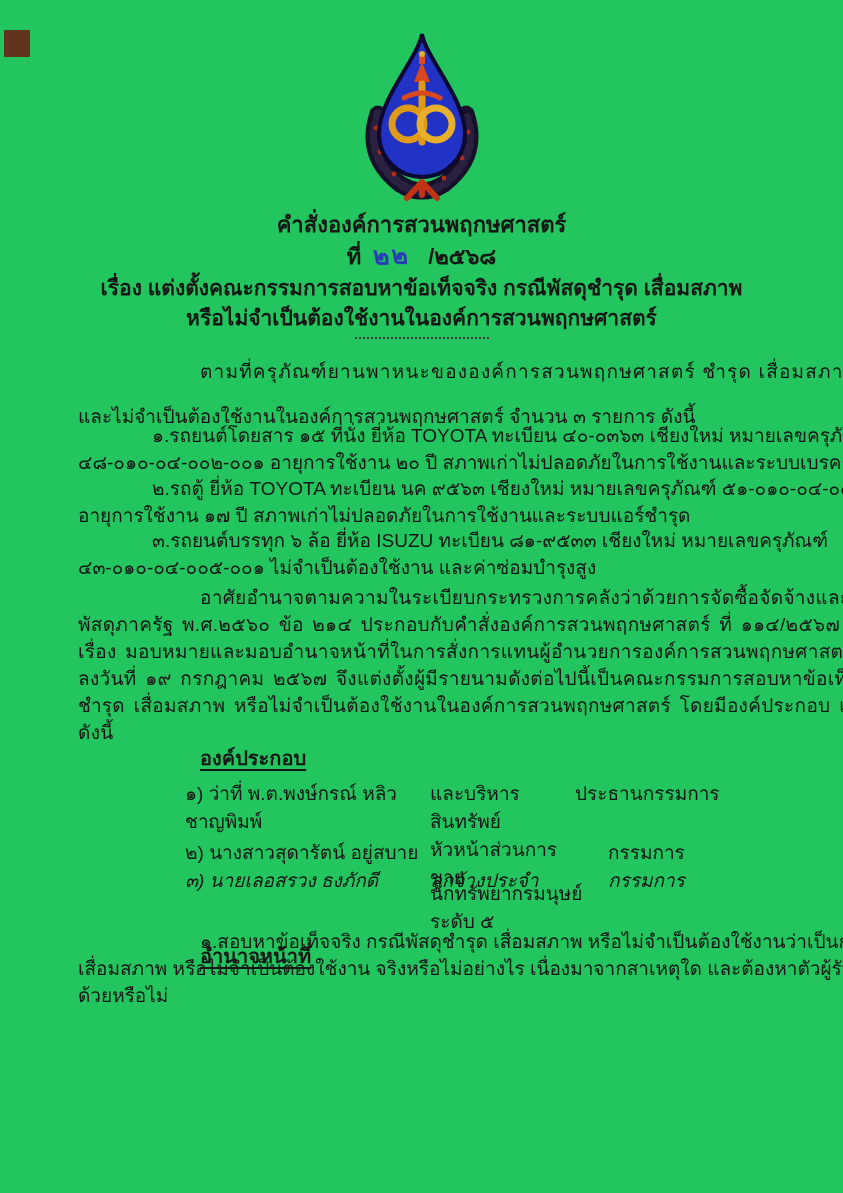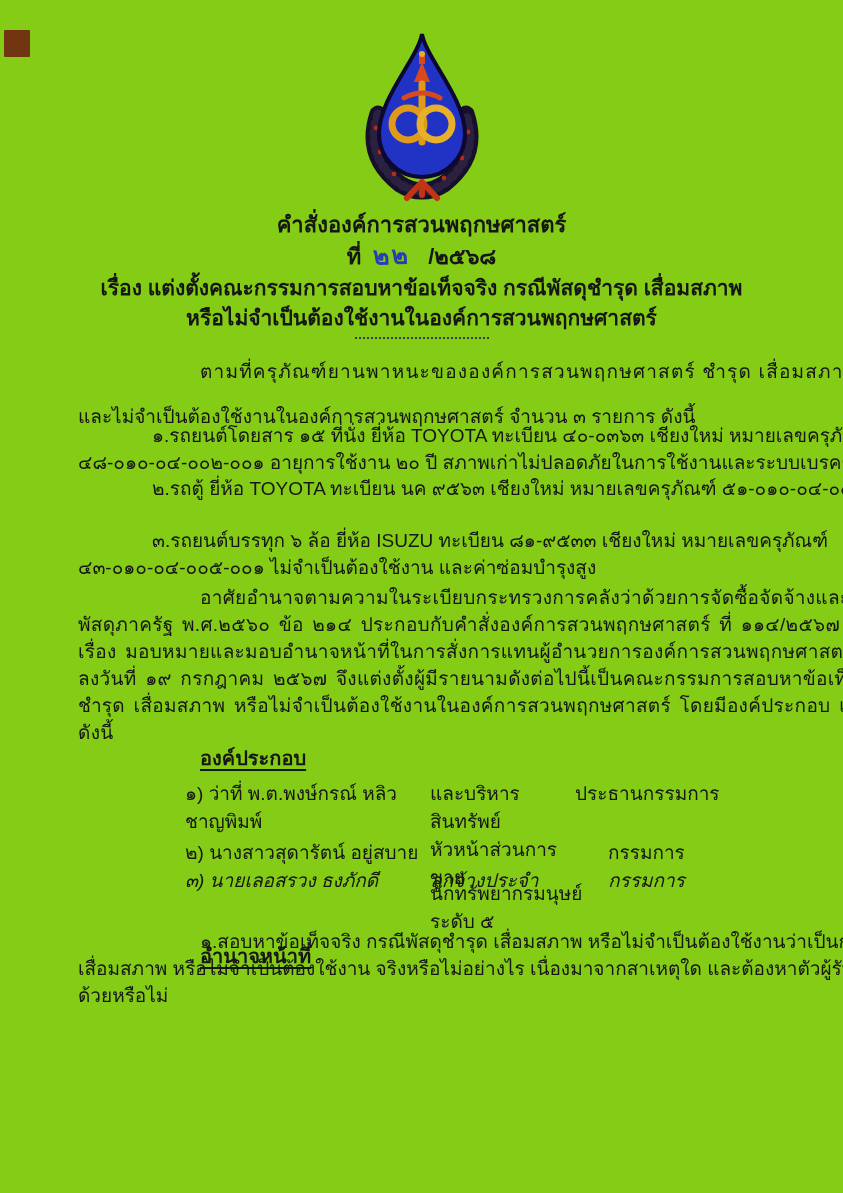--- a/index.html
+++ b/index.html
@@ -1,20 +1,20 @@
 <!DOCTYPE html>
 <html><head>
 <meta charset="utf-8">
 <style>
   html,body{margin:0;padding:0;background:#e8e8e8;}
   .page{
     position:relative;
     width:843px;height:1193px;
     margin:0 auto;
-    background:#84cc16;
+    background:#22c55e;
     font-family:"Liberation Sans","DejaVu Sans",sans-serif;
     color:#161616;
     overflow:hidden;
   }
   .scan-mark{
     position:absolute;left:4px;top:30px;width:26px;height:27px;
     background:#6d1a12;opacity:.85;border-radius:1px;
   }
   .emblem{position:absolute;top:28px;left:50%;transform:translateX(-50%);}
   .titleblock{position:absolute;top:210px;left:0;width:100%;text-align:center;}
@@ -100,20 +100,21 @@
     <div class="line indent-par sp1">ตามที่ครุภัณฑ์ยานพาหนะขององค์การสวนพฤกษศาสตร์ ชำรุด เสื่อมสภาพ</div>
     <div class="line" style="margin-top:18px;">และไม่จำเป็นต้องใช้งานในองค์การสวนพฤกษศาสตร์ จำนวน ๓ รายการ ดังนี้</div>
   </div>
 
   <div class="bodytext" style="top:422px;">
     <div class="line indent-item">๑.รถยนต์โดยสาร ๑๕ ที่นั่ง ยี่ห้อ TOYOTA ทะเบียน ๔๐-๐๓๖๓ เชียงใหม่ หมายเลขครุภัณฑ์</div>
     <div class="line">๔๘-๐๑๐-๐๔-๐๐๒-๐๐๑ อายุการใช้งาน ๒๐ ปี สภาพเก่าไม่ปลอดภัยในการใช้งานและระบบเบรคชำรุด</div>
   </div>
   <div class="bodytext" style="top:475px;">
     <div class="line indent-item">๒.รถตู้ ยี่ห้อ TOYOTA ทะเบียน นค ๙๕๖๓ เชียงใหม่ หมายเลขครุภัณฑ์ ๕๑-๐๑๐-๐๔-๐๐๒-๐๐๑</div>
+    <div class="line">อายุการใช้งาน ๑๗ ปี สภาพเก่าไม่ปลอดภัยในการใช้งานและระบบแอร์ชำรุด</div>
   </div>
   <div class="bodytext" style="top:527px;">
     <div class="line indent-item">๓.รถยนต์บรรทุก ๖ ล้อ ยี่ห้อ ISUZU ทะเบียน ๘๑-๙๕๓๓ เชียงใหม่ หมายเลขครุภัณฑ์</div>
     <div class="line">๔๓-๐๑๐-๐๔-๐๐๕-๐๐๑ ไม่จำเป็นต้องใช้งาน และค่าซ่อมบำรุงสูง</div>
   </div>
 
   <div class="bodytext sp2" style="top:584px;">
     <div class="line indent-par">อาศัยอำนาจตามความในระเบียบกระทรวงการคลังว่าด้วยการจัดซื้อจัดจ้างและการบริหาร</div>
     <div class="line">พัสดุภาครัฐ พ.ศ.๒๕๖๐ ข้อ ๒๑๔ ประกอบกับคำสั่งองค์การสวนพฤกษศาสตร์ ที่ ๑๑๔/๒๕๖๗</div>
     <div class="line">เรื่อง มอบหมายและมอบอำนาจหน้าที่ในการสั่งการแทนผู้อำนวยการองค์การสวนพฤกษศาสตร์ เพิ่มเติม</div>

